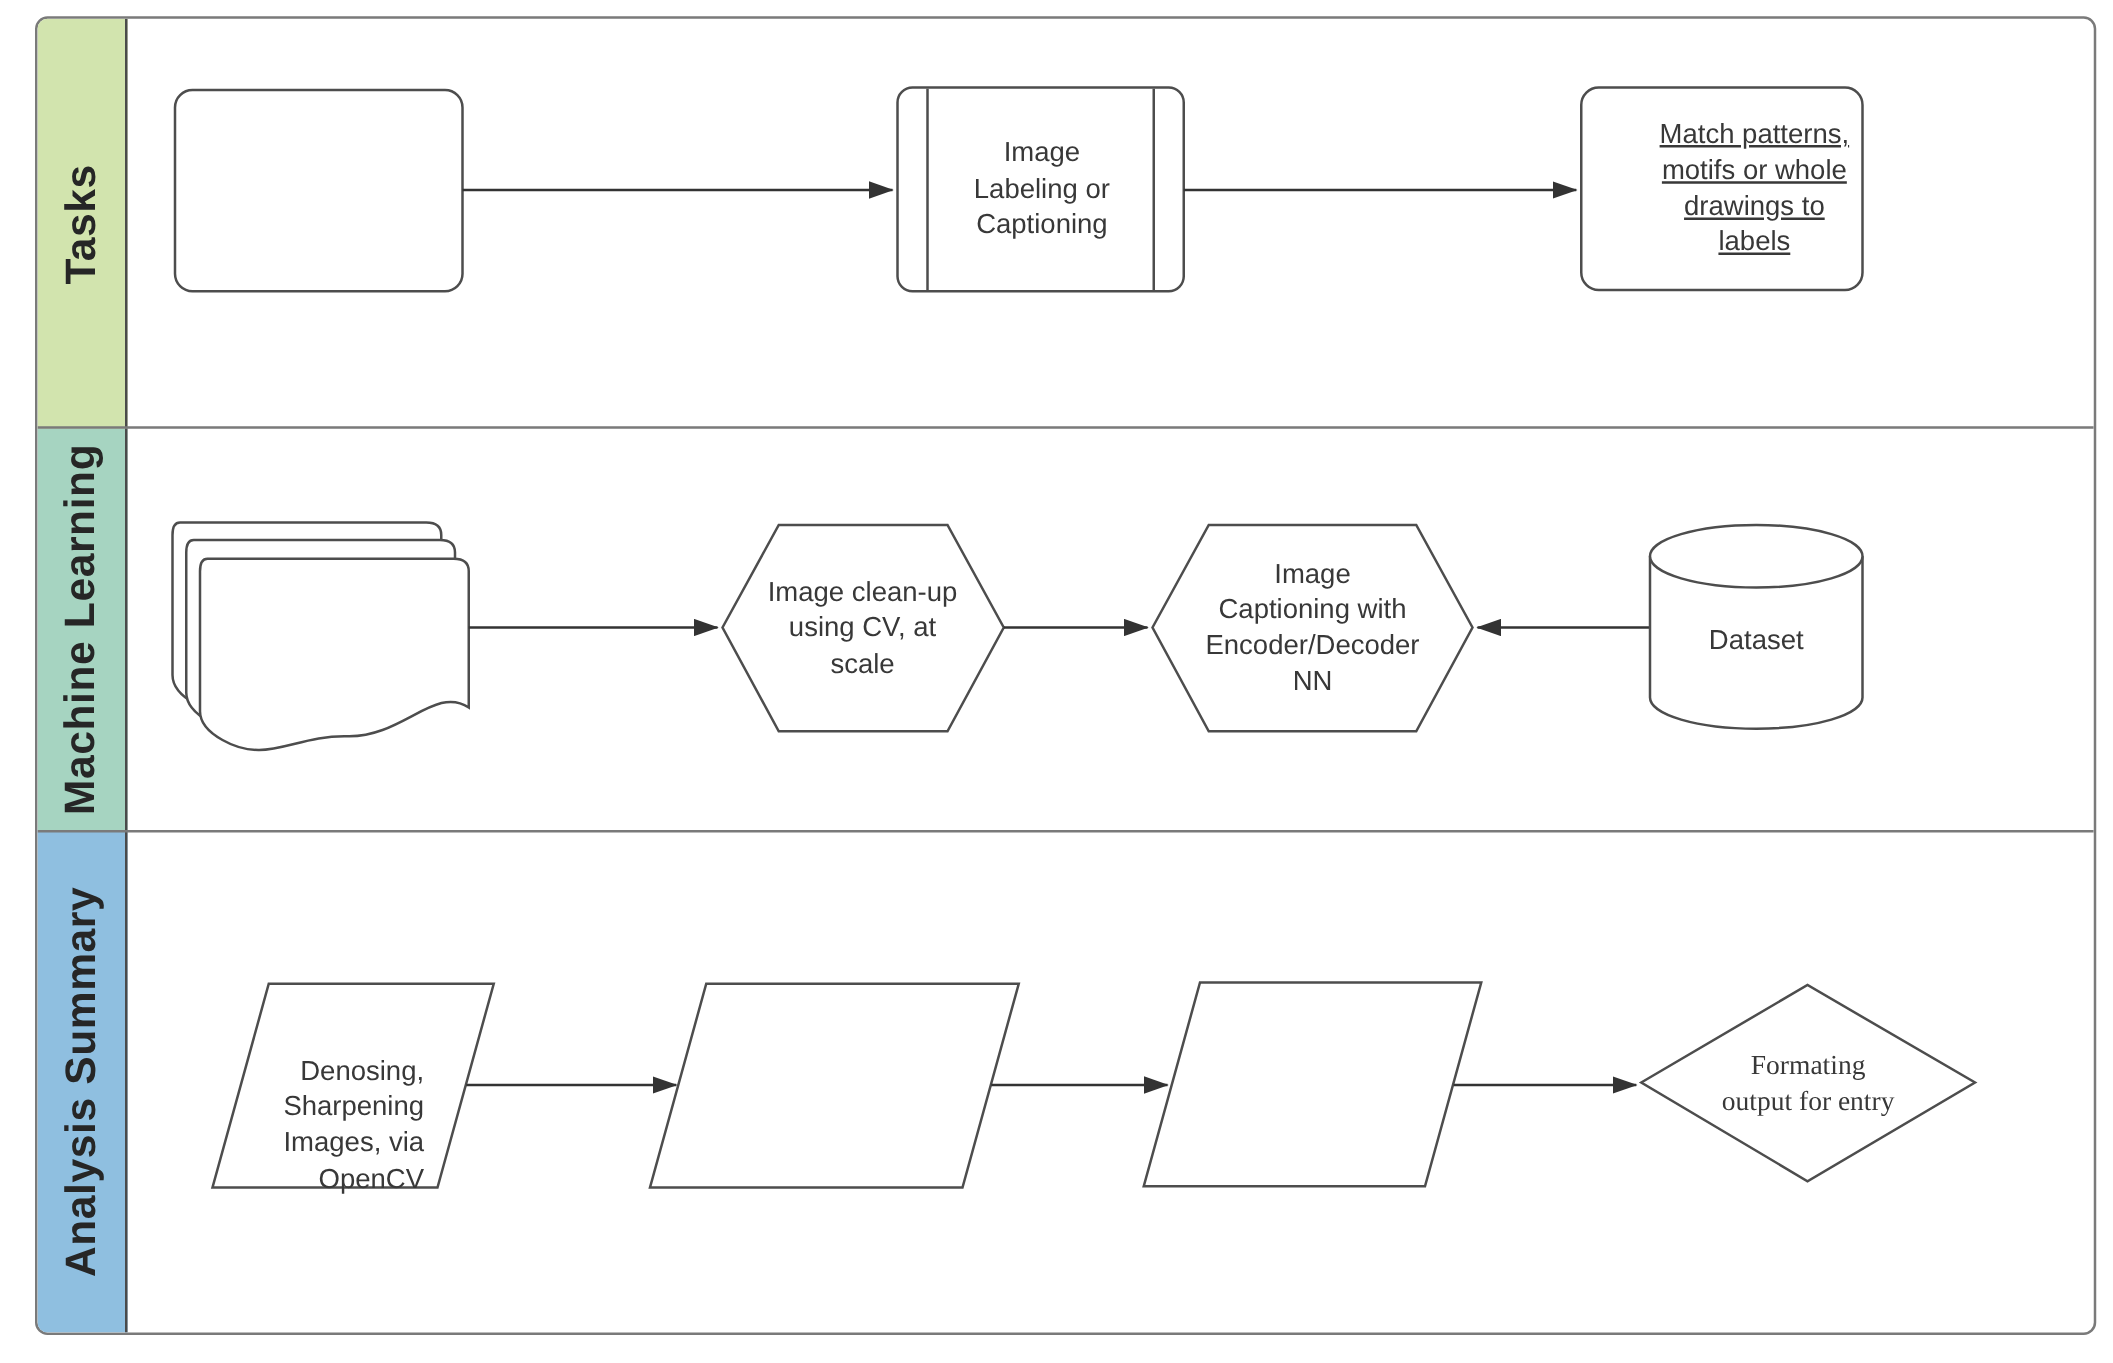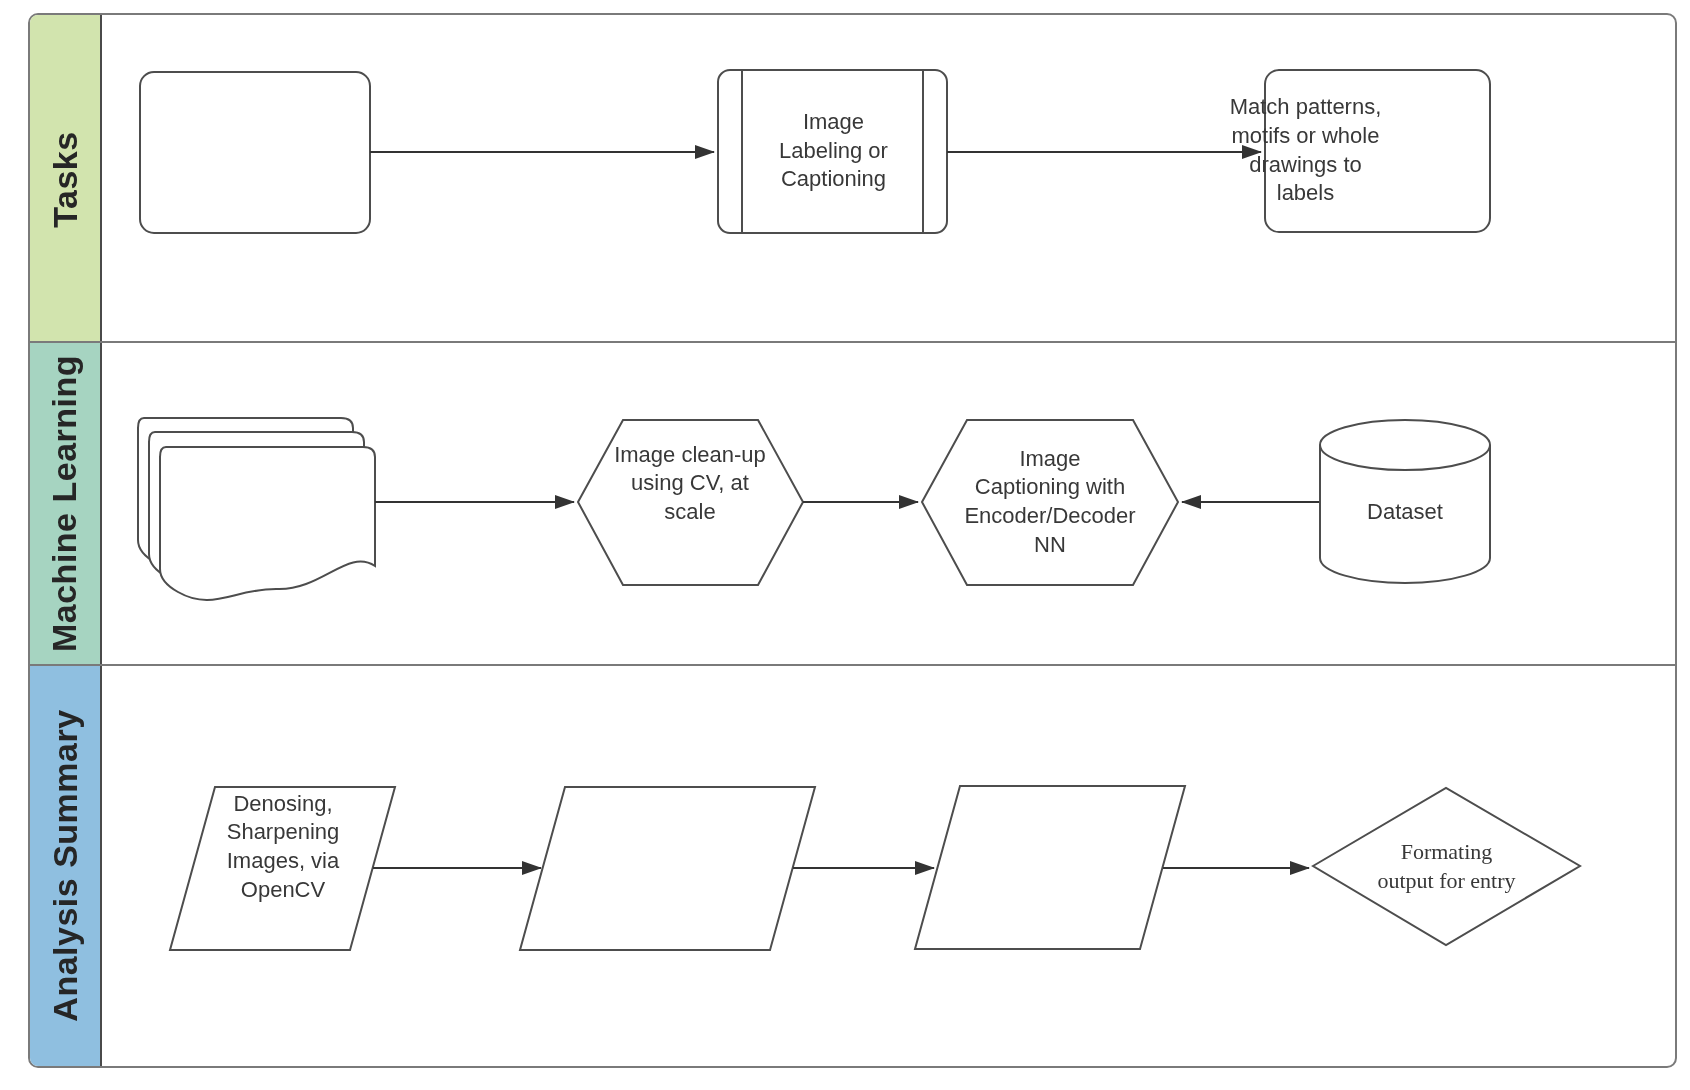--- a/index.html
+++ b/index.html
@@ -123,32 +123,32 @@
     <polygon points="565,787 815,787 770,950 520,950" fill="#ffffff" stroke="#4d4d4d" stroke-width="2"></polygon>
     <line x1="793" y1="868" x2="934" y2="868" stroke="#333333" stroke-width="2" marker-end="url(#arrow)"></line>
     <polygon points="960,786 1185,786 1140,949 915,949" fill="#ffffff" stroke="#4d4d4d" stroke-width="2"></polygon>
     <line x1="1163" y1="868" x2="1309" y2="868" stroke="#333333" stroke-width="2" marker-end="url(#arrow)"></line>
     <polygon points="1313,866 1446,788 1580,866 1446,945" fill="#ffffff" stroke="#4d4d4d" stroke-width="2"></polygon>
   </svg>
 
   <div class="node-label" style="left:744px; top:76px;  width:179px; height:150px;">Image
 Labeling or
 Captioning</div>
-  <div class="node-label" style="left:1198px;top:76px;  width:215px; height:149px;">Match patterns,
+  <div class="node-label" style="left:1296px;top:76px;  width:215px; height:149px;text-decoration:underline;">Match patterns,
 motifs or whole
 drawings to
 labels</div>
-  <div class="node-label" style="left:590px; top:406px; width:200px; height:155px;">Image clean-up
+  <div class="node-label" style="left:590px; top:425px; width:200px; height:155px;">Image clean-up
 using CV, at
 scale</div>
   <div class="node-label" style="left:935px; top:422px; width:230px; height:160px;">Image
 Captioning with
 Encoder/Decoder
 NN</div>
   <div class="node-label" style="left:1330px;top:452px; width:150px; height:120px;">Dataset</div>
-  <div class="node-label" style="left:198px; top:772px; width:170px; height:150px;">Denosing,
+  <div class="node-label" style="left:198px; top:825px; width:170px; height:150px;text-align:right;">Denosing,
 Sharpening
 Images, via
 OpenCV</div>
   <div class="node-label" style="left:1343px;top:795px; width:207px; height:143px;font-family:Liberation Serif, serif;">Formating
 output for entry</div>
 
 </div>
 
 </body></html>

